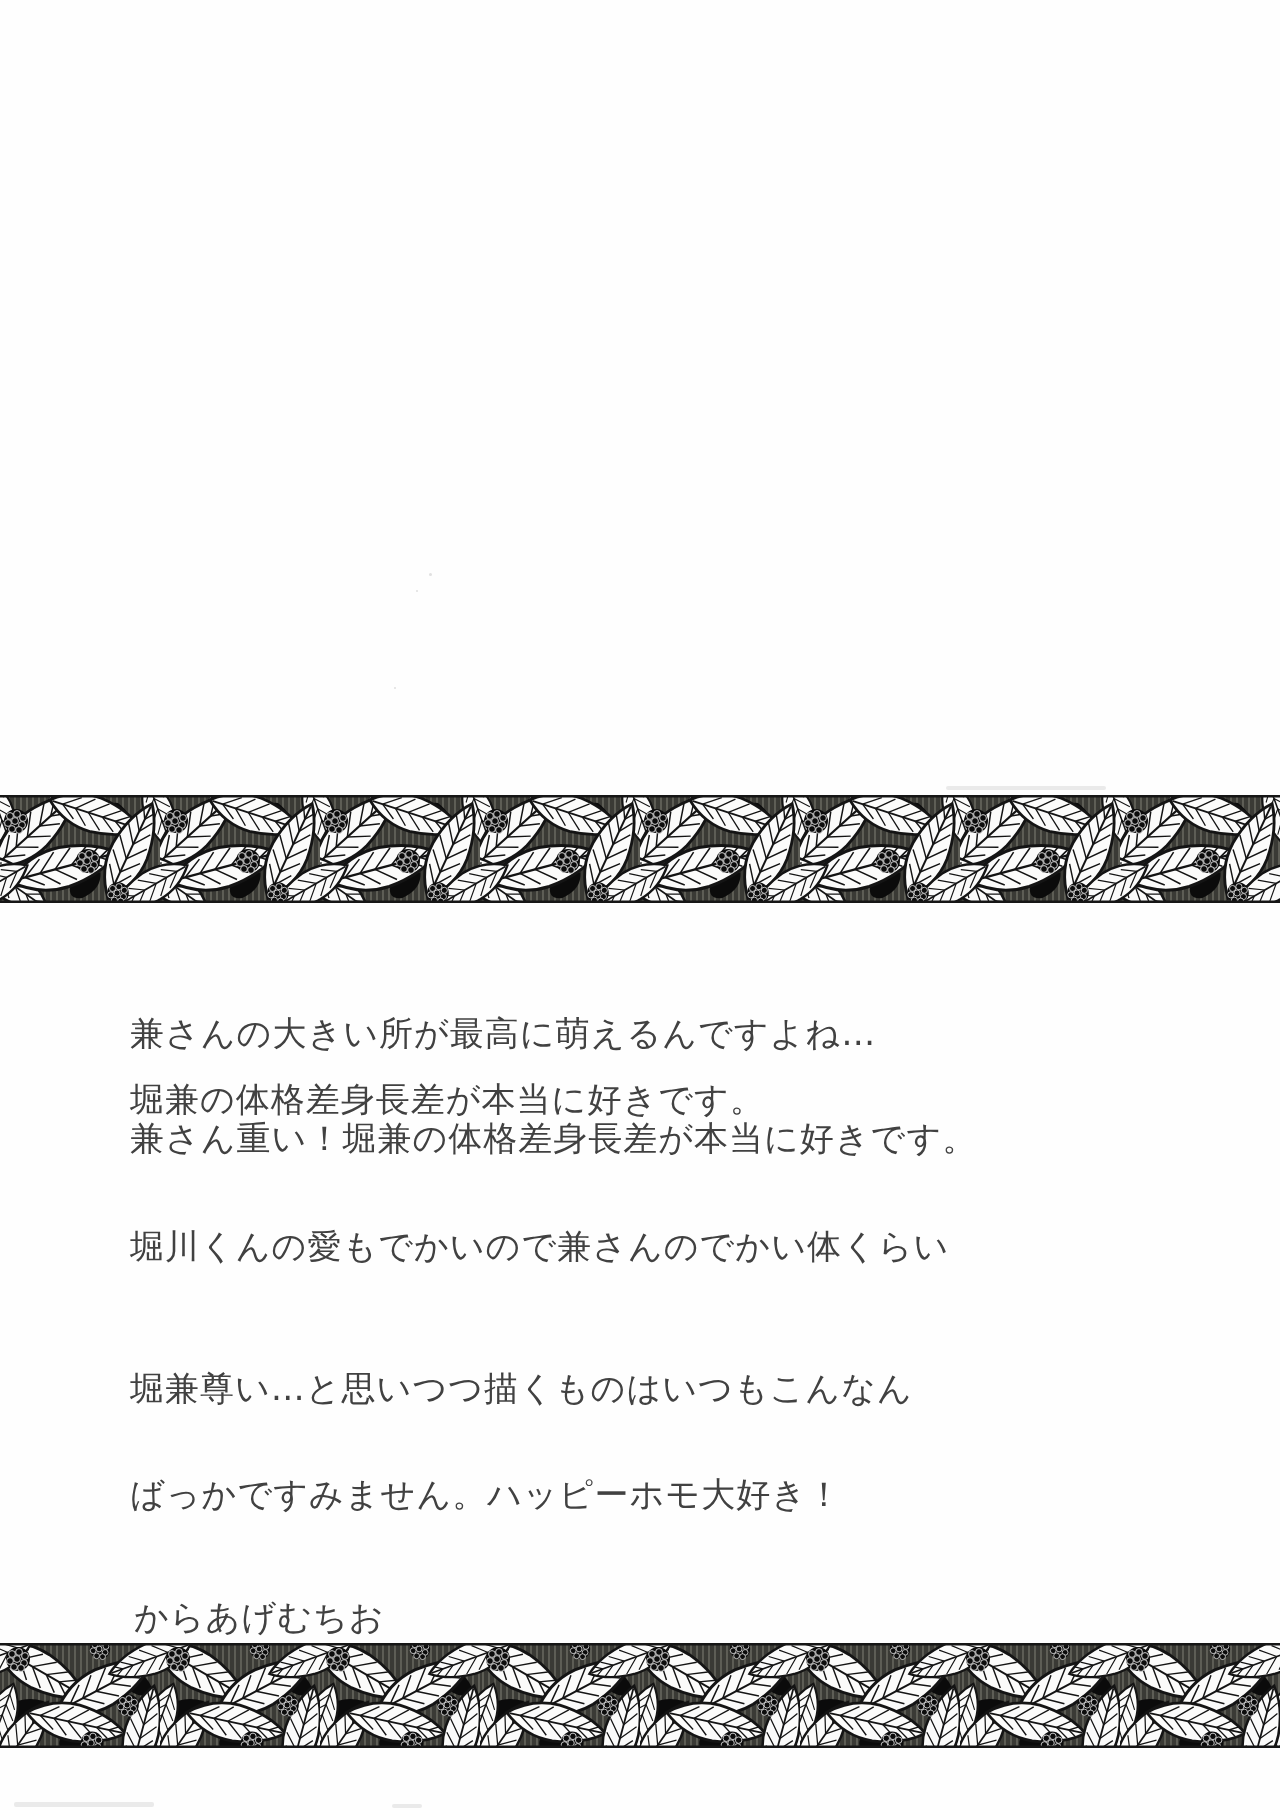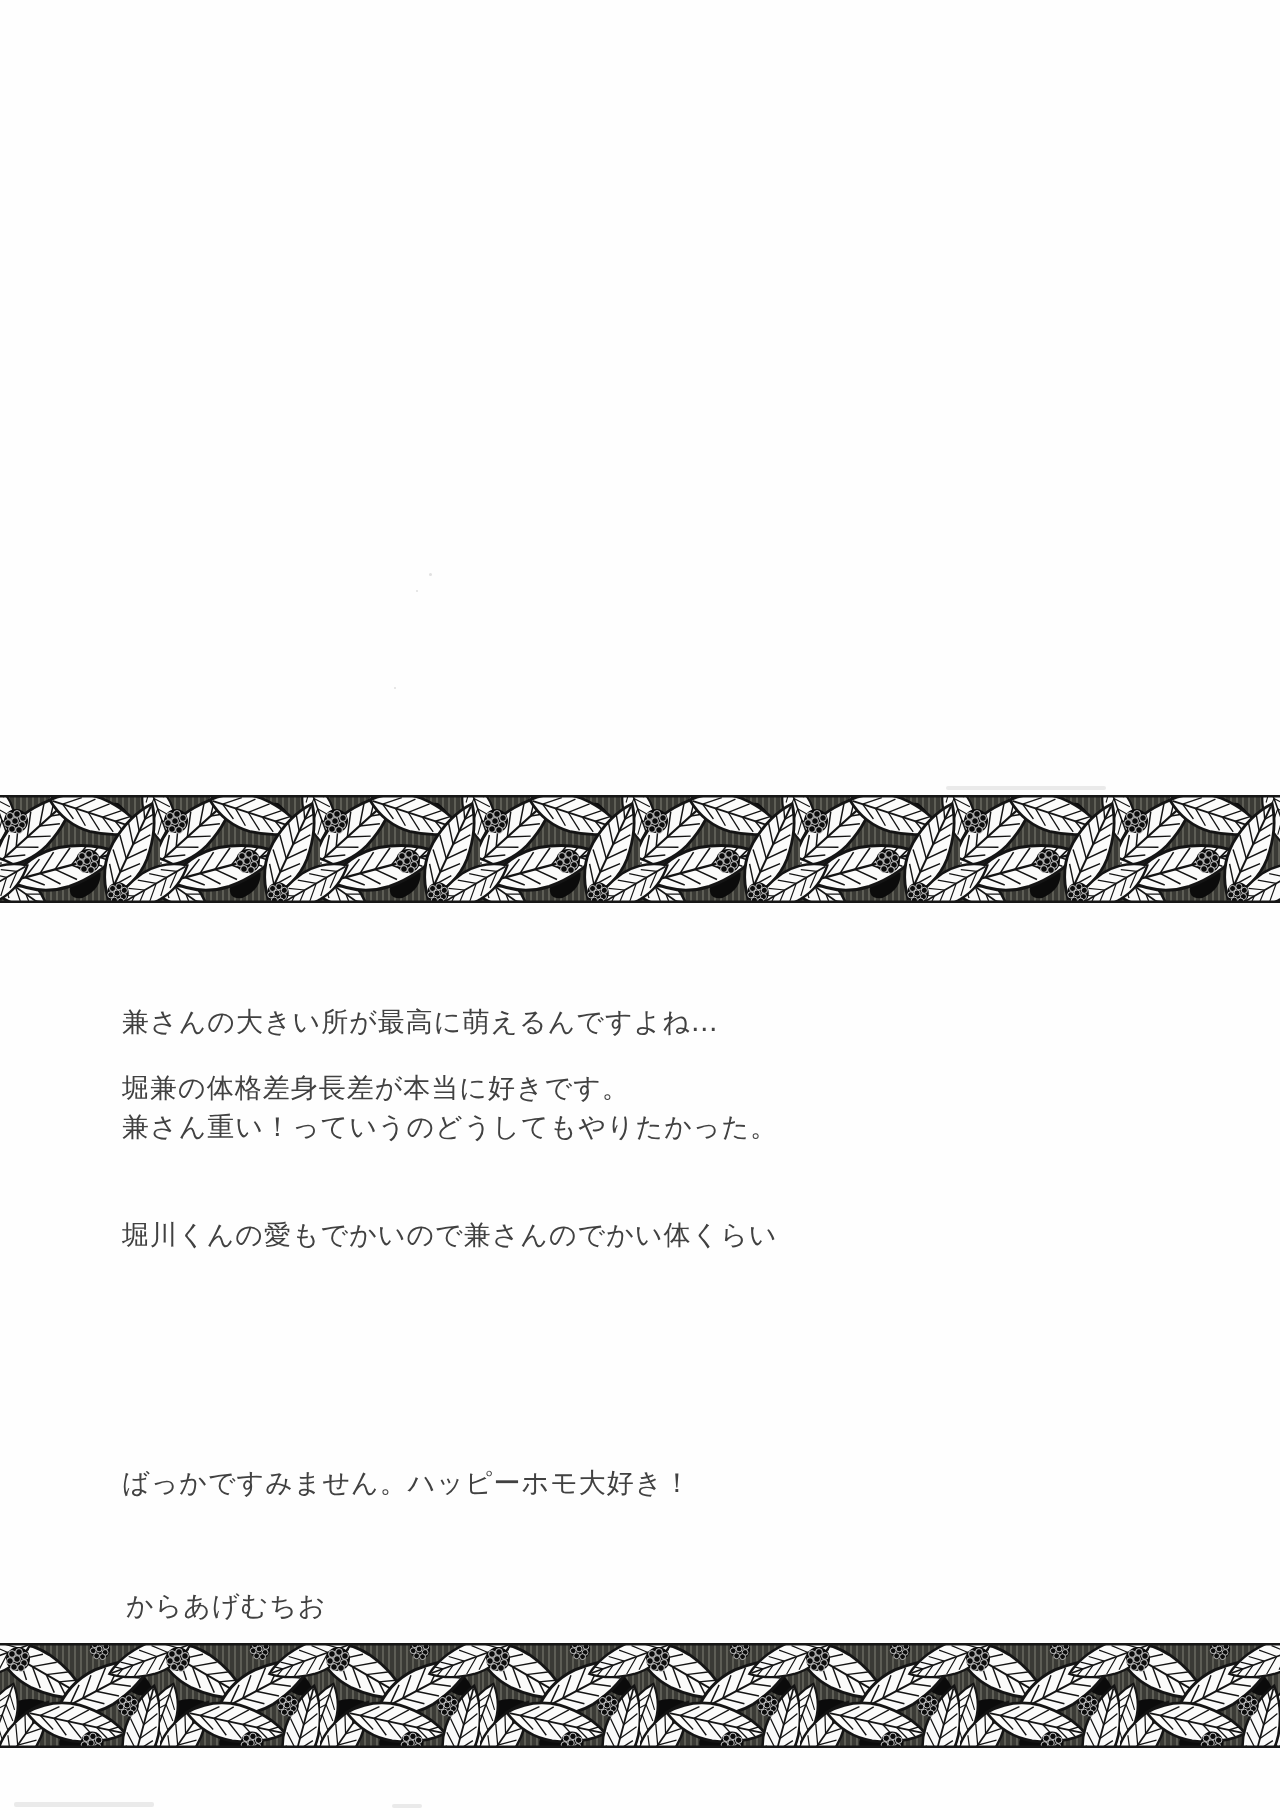--- a/index.html
+++ b/index.html
@@ -18,25 +18,25 @@
     overflow: hidden;
   }
   .band-top    { top: 795px;  height: 108px; }
   .band-bottom { top: 1643px; height: 105px; }
   .band svg { display: block; width: 100%; height: 100%; }
 
   .txt {
     position: absolute;
     left: 122px;
     white-space: nowrap;
-    font-size: 27px;
+    font-size: 34px;
     letter-spacing: 1px;
     color: #414141;
     line-height: 1;
-    margin: 0;
+    margin: 8px;
   }
   .author { left: 126px; }
 
   .speck {
     position: absolute;
     border-radius: 50%;
     background: #c9c9c9;
     opacity: 0.55;
   }
   .smudge {
@@ -99,25 +99,26 @@
       </defs>
       <rect x="0" y="0" width="1280" height="108" fill="url(#tileA)"></rect>
       <rect x="0" y="0" width="1280" height="2.5" fill="#161616"></rect>
       <rect x="0" y="105.5" width="1280" height="2.5" fill="#161616"></rect>
     </svg>
   </div>
 
   <p class="txt" style="top:1008px">兼さんの大きい所が最高に萌えるんですよね…</p>
   <p class="txt" style="top:1074px">堀兼の体格差身長差が本当に好きです。</p>
 
-  <p class="txt" style="top:1113px">兼さん重い！っていうのどうしてもやりたかった。</p>
+  <p class="txt" style="top:1113px">兼さん重い！堀兼の体格差身長差が本当に好きです。</p>
 
 
   <p class="txt" style="top:1221px">堀川くんの愛もでかいので兼さんのでかい体くらい</p>
 
+  <p class="txt" style="top:1363px">堀兼尊い…と思いつつ描くものはいつもこんなん</p>
   <p class="txt" style="top:1469px">ばっかですみません。ハッピーホモ大好き！</p>
 
   <p class="txt author" style="top:1592px">からあげむちお</p>
 
   <div class="band band-bottom">
     <svg viewBox="0 0 1280 105" preserveAspectRatio="none">
       <defs>
         <pattern id="hatchB" width="6" height="10" patternUnits="userSpaceOnUse">
           <rect width="6" height="10" fill="#3a3a35"></rect>
           <line x1="3" y1="0" x2="3" y2="10" stroke="#75756b" stroke-width="1.2"></line>

